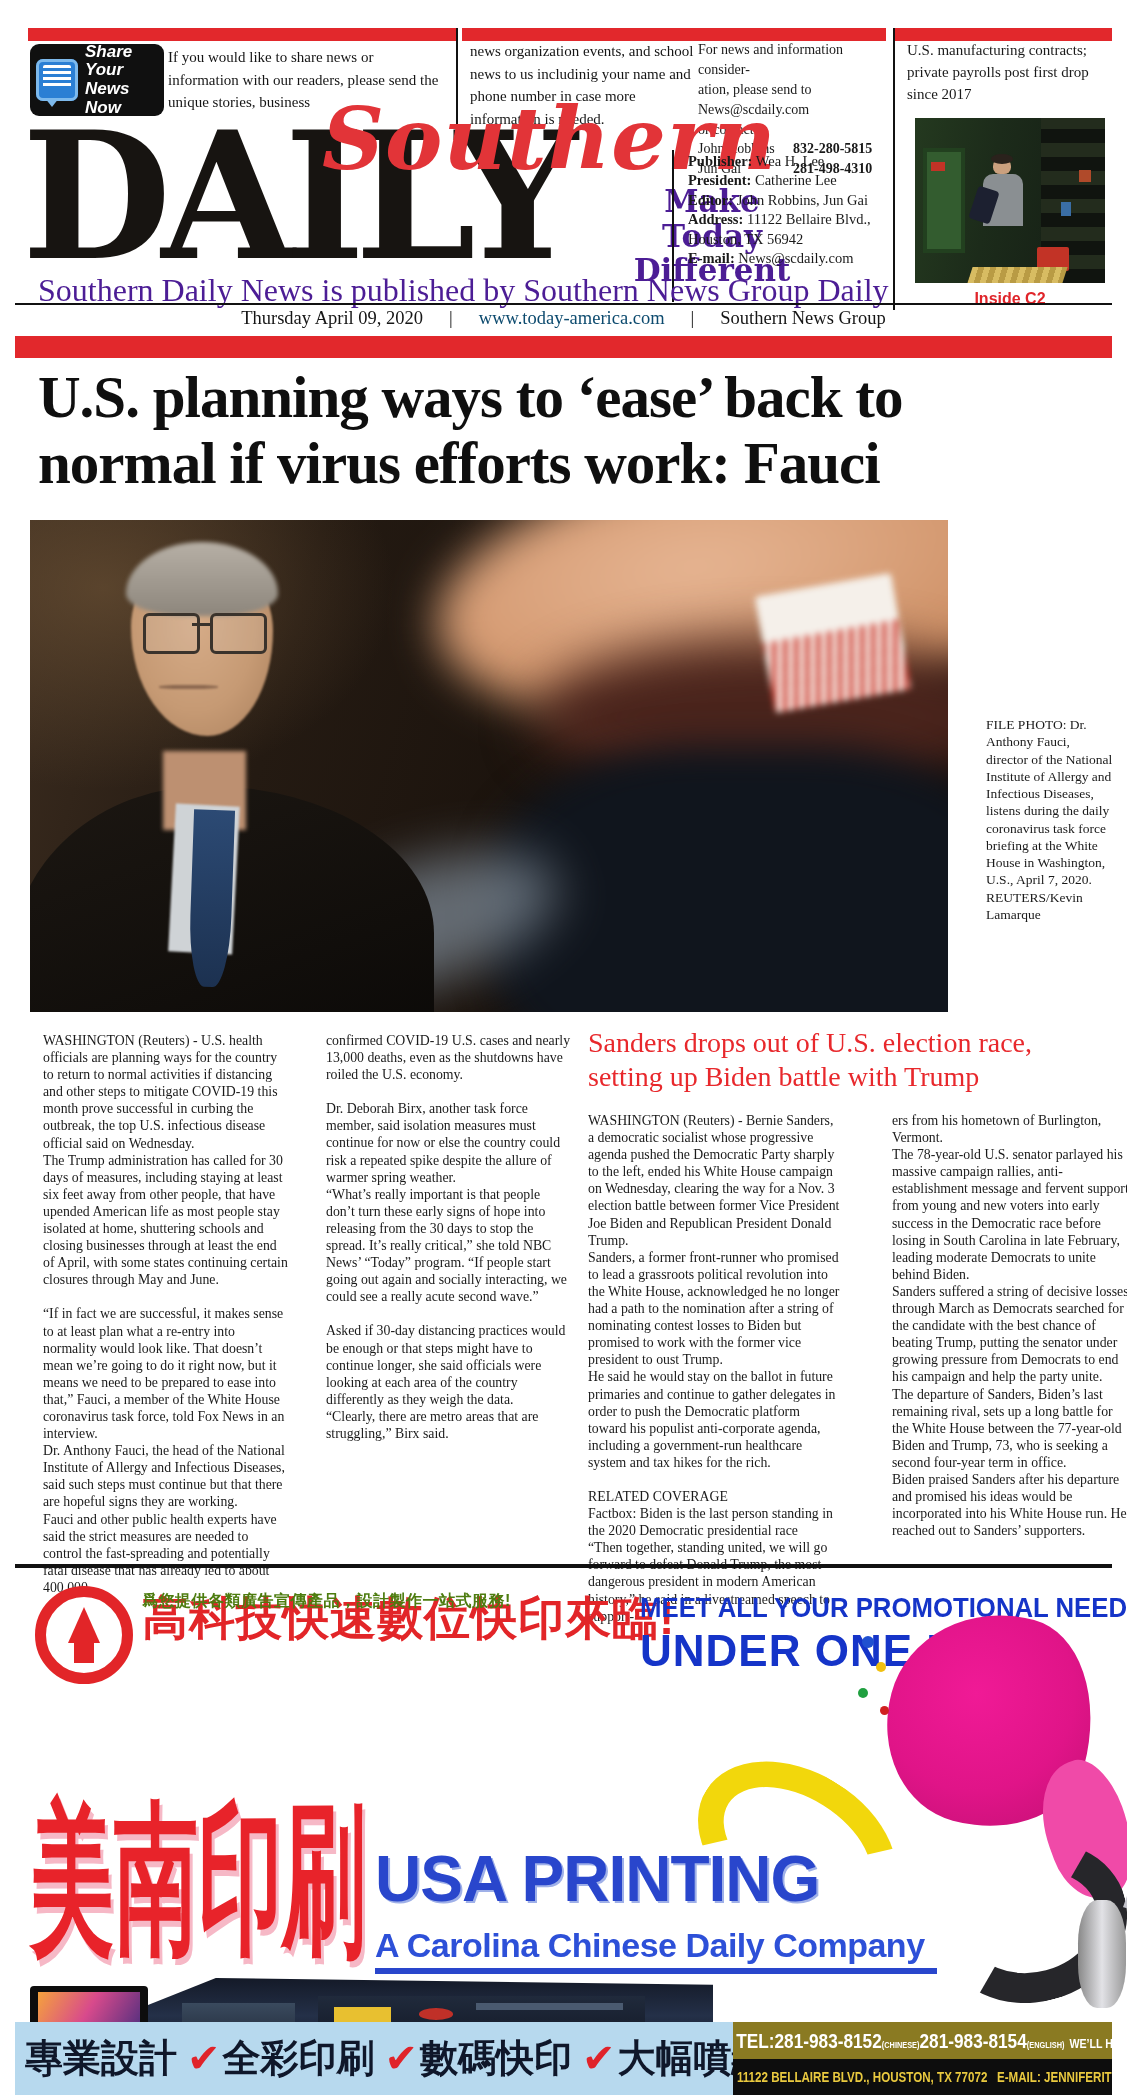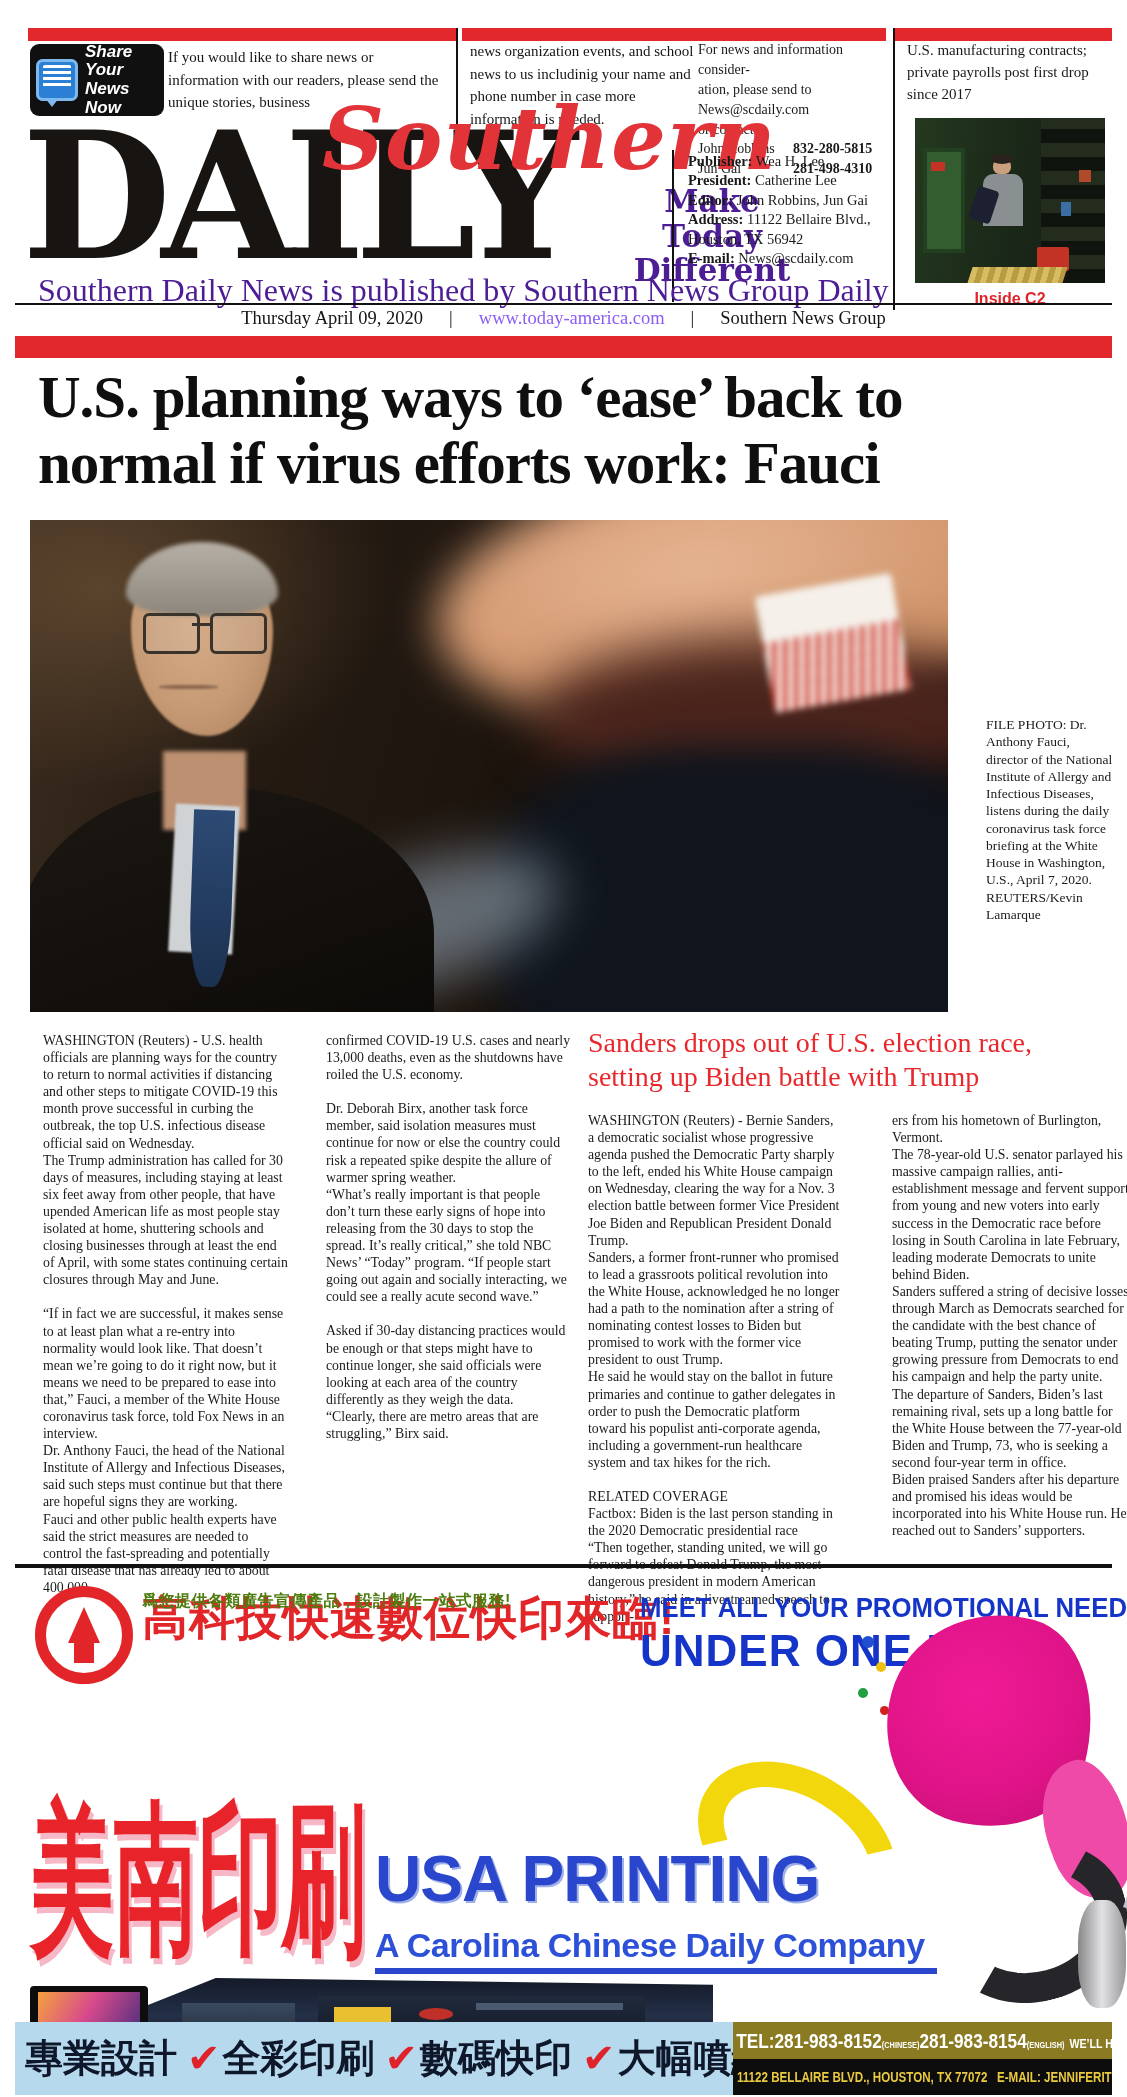--- a/index.html
+++ b/index.html
@@ -34,21 +34,21 @@
     line-height:0.97;letter-spacing:-10px;color:#171411;transform:scaleY(1.02);transform-origin:top left;}
   .southern{left:322px;top:96px;font-family:"DejaVu Serif",serif;font-style:italic;font-weight:bold;
     font-size:86px;color:#e23438;letter-spacing:1px;line-height:1;}
   .motto{left:626px;top:184px;width:172px;text-align:center;color:#4c1d95;font-weight:bold;
     font-size:31px;line-height:1.12;font-family:"DejaVu Serif",serif;}
   .pubdiv{left:672px;top:150px;width:2px;height:152px;}
   .publisher{left:688px;top:152px;width:205px;font-size:14.5px;line-height:1.34;}
   .tagline{left:38px;top:272px;font-size:32px;color:#4c1d95;}
   .dateline{left:0;top:308px;width:1127px;display:flex;justify-content:center;gap:26px;
     font-size:18.5px;color:#151515;}
-  .dateline .url{color:#8b5cf6;}
+  .dateline .url{color:#0c4a6e;}
   
   .headline{left:38px;top:364px;width:1040px;font-size:59px;font-weight:bold;color:#0f0f0f;
     line-height:1.12;letter-spacing:-1px;}
   .photo{left:30px;top:520px;width:918px;height:492px;overflow:hidden;
     background:linear-gradient(105deg,#3b2c1f 0%,#241a12 28%,#1b130d 55%,#0e0a08 100%);}
   .photo div{position:absolute;}
   .caption{left:986px;top:716px;width:128px;font-size:13.5px;line-height:1.28;}
   .col{font-size:13.8px;line-height:1.24;}
   .col .p{margin:0;}
   .col .pgap{margin-top:17px;}

